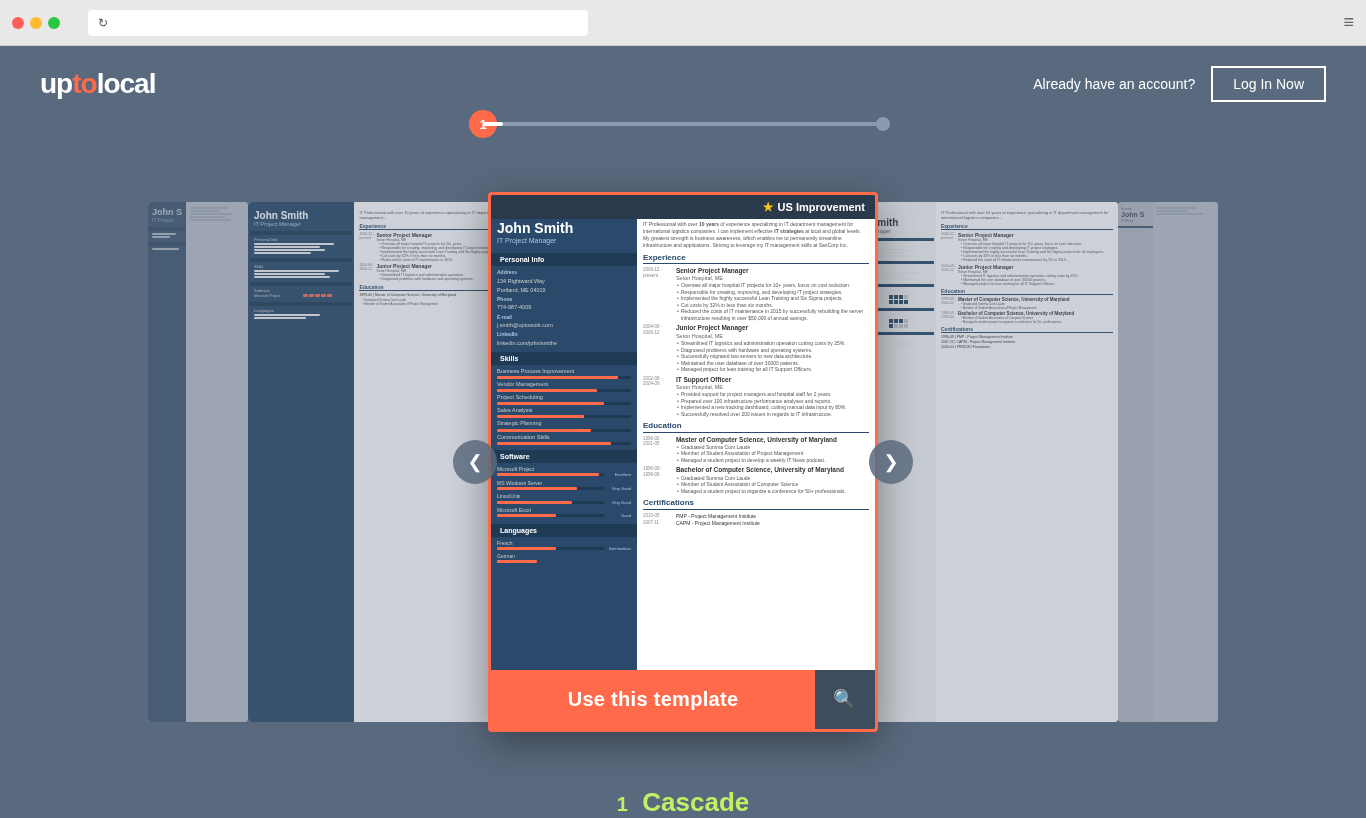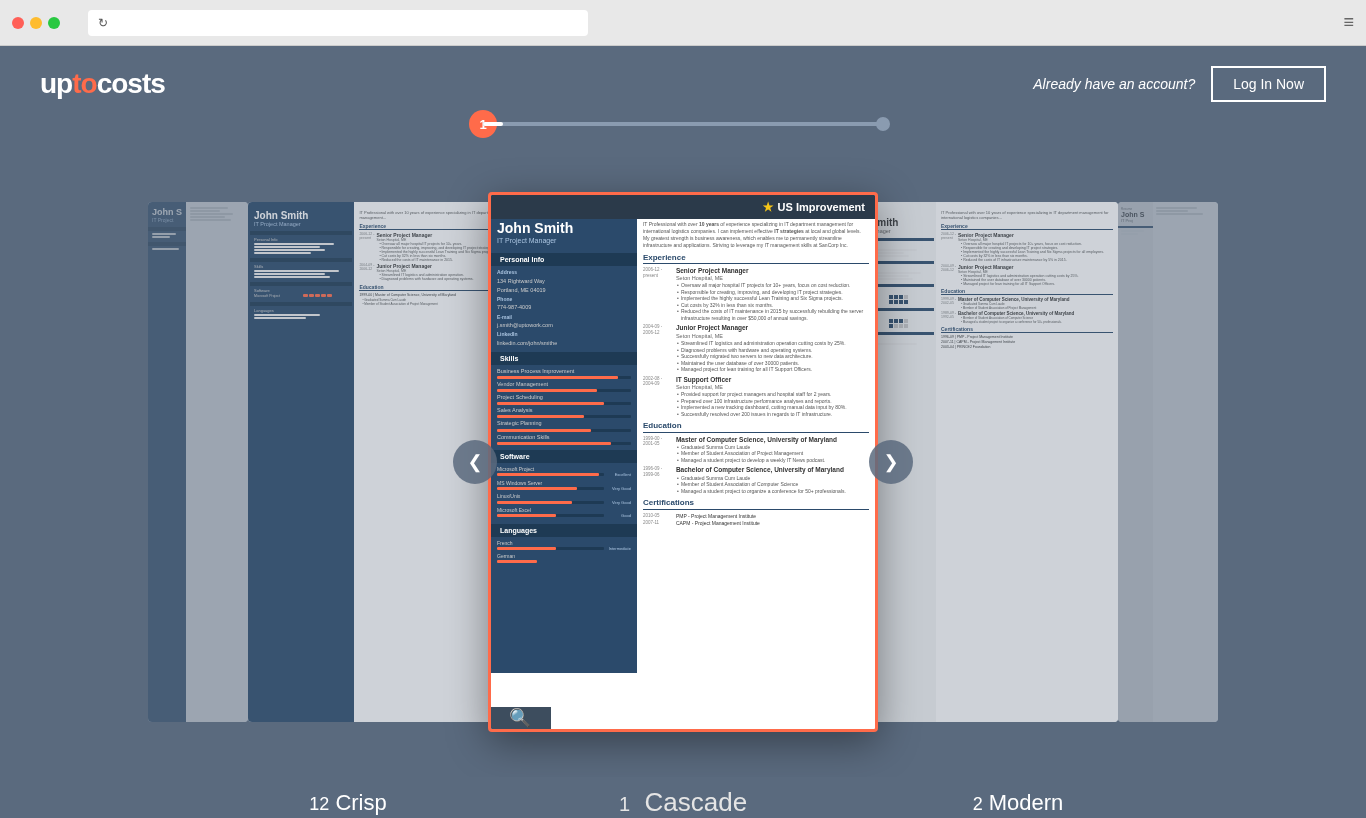--- a/index.html
+++ b/index.html
@@ -88,21 +88,20 @@
       white-space: nowrap;
     }
     .header-right {
       display: flex;
       align-items: center;
       gap: 16px;
     }
     .already-text {
       color: white;
       font-size: 14px;
-      font-style: italic;
     }
     .login-btn {
       border: 2px solid white;
       color: white;
       background: transparent;
       padding: 8px 20px;
       font-size: 14px;
       cursor: pointer;
       white-space: nowrap;
     }
@@ -386,21 +385,21 @@
   <div class="browser-address">
     <span>↻</span>
   </div>
   <div class="browser-menu">≡</div>
 </div>
 
 <div class="main-content">
 
   <div class="header">
     <div class="logo">
-      <span class="up">up</span><span class="to">to</span><span class="work">costs</span>
+      <span class="up">up</span><span class="to">to</span><span class="work">local</span>
     </div>
     <div class="header-right">
       <span class="already-text">Already have an account?</span>
       <button class="login-btn">Log In Now</button>
     </div>
   </div>
 
   <div class="progress-section">
     <div class="progress-start">1</div>
     <div class="progress-track">
@@ -692,20 +691,21 @@
             <div style="font-size:5px;color:#333;">PMP - Project Management Institute</div>
           </div>
           <div style="display:flex;gap:3px;">
             <div style="font-size:4.5px;color:#888;min-width:30px;">2007-11</div>
             <div style="font-size:5px;color:#333;">CAPM - Project Management Institute</div>
           </div>
         </div>
       </div>
 
       <div class="center-card-actions">
+        <button class="use-template-btn">Use this template</button>
         <button class="zoom-btn">
           <span>🔍</span>
         </button>
       </div>
     </div>
 
     <div class="side-card right">
       <div class="modern-resume">
         <div class="modern-left" style="padding:8px 6px;">
           <div style="font-size:4px;color:#777;margin-bottom:2px;text-transform:uppercase;letter-spacing:1px;">Resume</div>
@@ -832,34 +832,22 @@
         </div>
       </div>
     </div>
 
     <button class="nav-arrow left">❮</button>
     <button class="nav-arrow right">❯</button>
   </div>
 
   <div style="width:100%;display:flex;justify-content:space-around;padding:10px 0 0;align-items:center;position:relative;z-index:5;">
     <div style="flex:1;text-align:center;"></div>
-    <div style="width:280px;text-align:center;">
-      <span style="color:white;font-size:22px;font-weight:300;">
-        <span style="font-size:18px;">12</span>
-        <span>Crisp</span>
-      </span>
-    </div>
     <div style="width:390px;text-align:center;">
-      <span style="color:#e5e5e5;font-size:26px;font-weight:400;">
+      <span style="color:#bef264;font-size:26px;font-weight:700;">
         <span style="font-size:20px;">1</span>&nbsp;
         <span>Cascade</span>
       </span>
     </div>
-    <div style="width:280px;text-align:center;">
-      <span style="color:white;font-size:22px;font-weight:300;">
-        <span style="font-size:18px;">2</span>
-        <span>Modern</span>
-      </span>
-    </div>
     <div style="flex:1;text-align:center;"></div>
   </div>
 
 </div>
 
 </body></html>

